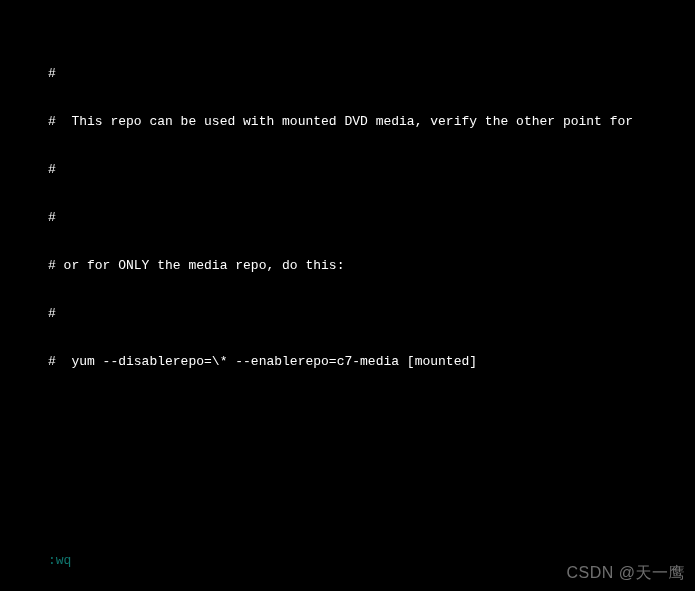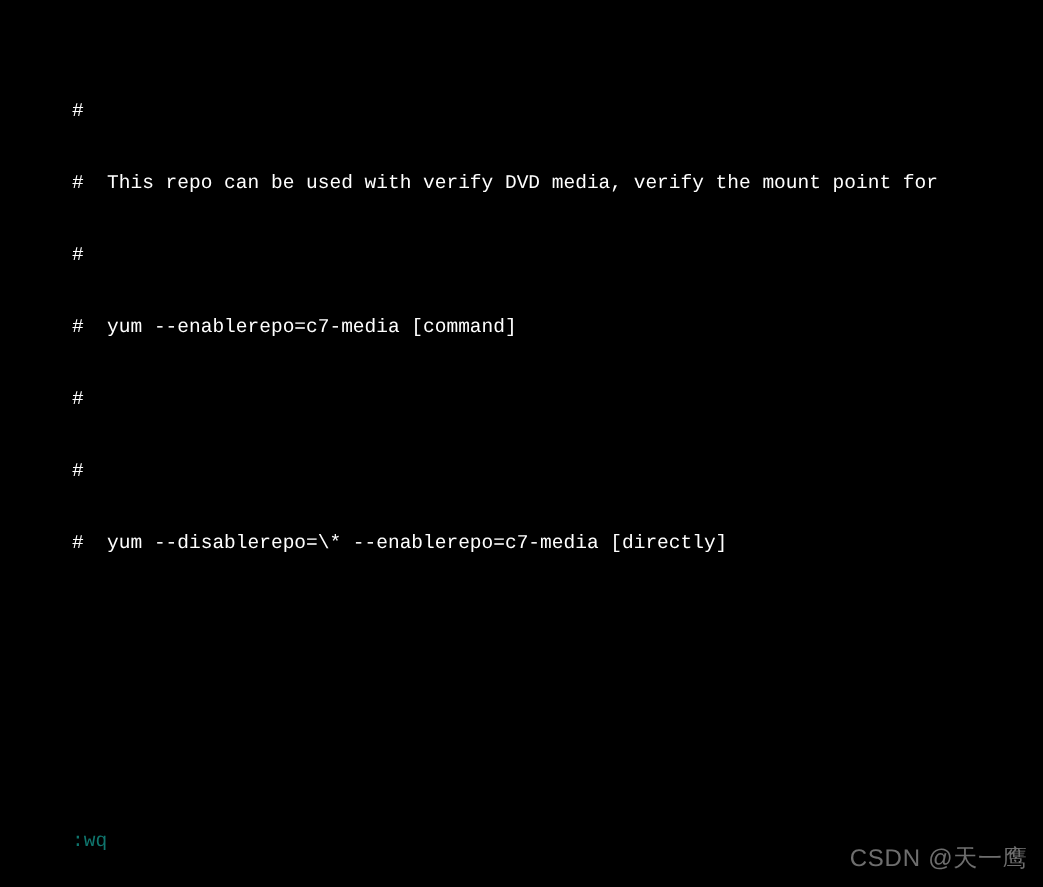--- a/index.html
+++ b/index.html
@@ -42,26 +42,26 @@
       pointer-events: none;
       text-align: center;
     }
   </style>
 </head>
 <body>
 
 <div class="terminal">
   <div>
     <div class="line">#</div>
-    <div class="line">#  This repo can be used with verify DVD media, verify the mount point for</div>
-    <div class="line">#</div>
-    <div class="line">#  yum --enablerepo=c7-media [command]</div>
+    <div class="line">#  This repo can be used with mounted DVD media, verify the other point for</div>
     <div class="line">#</div>
     <div class="line">#</div>
-    <div class="line">#  yum --disablerepo=\* --enablerepo=c7-media [directly]</div>
+    <div class="line"># or for ONLY the media repo, do this:</div>
+    <div class="line">#</div>
+    <div class="line">#  yum --disablerepo=\* --enablerepo=c7-media [mounted]</div>
     
     
     
     
     
     
     
     
   </div>
   

